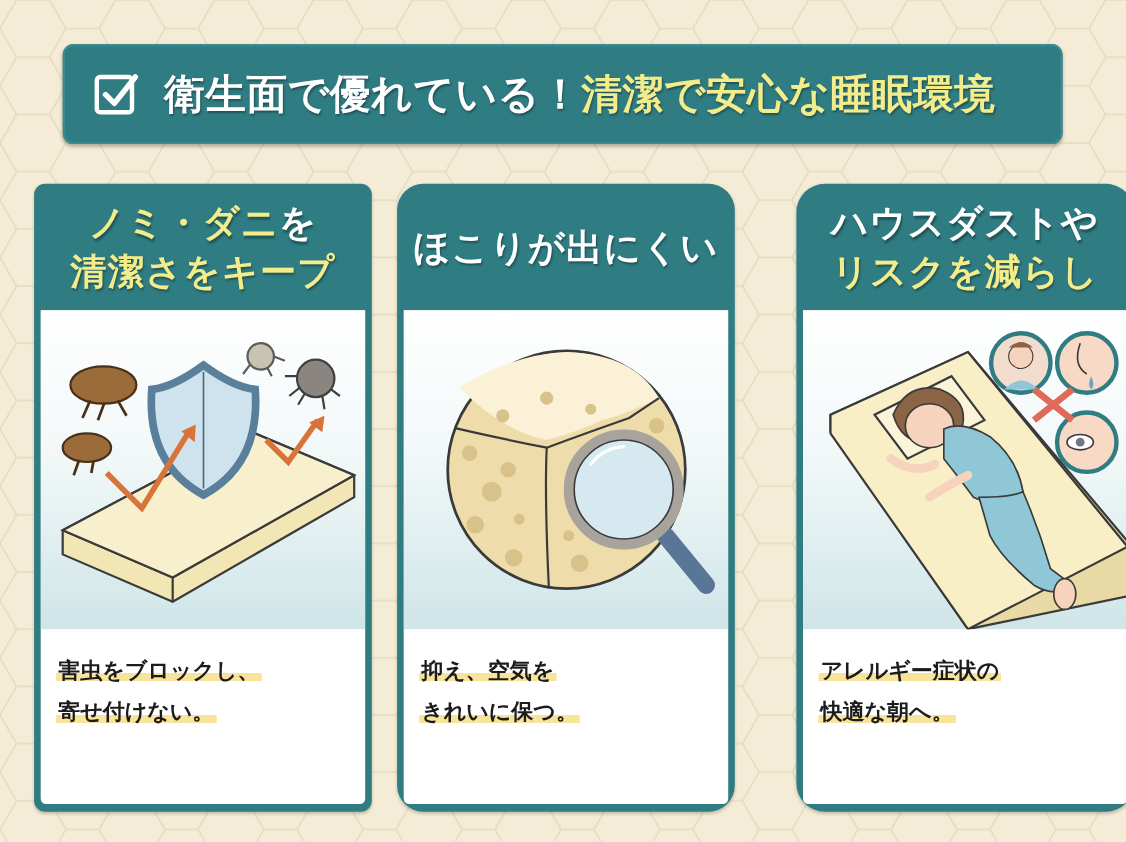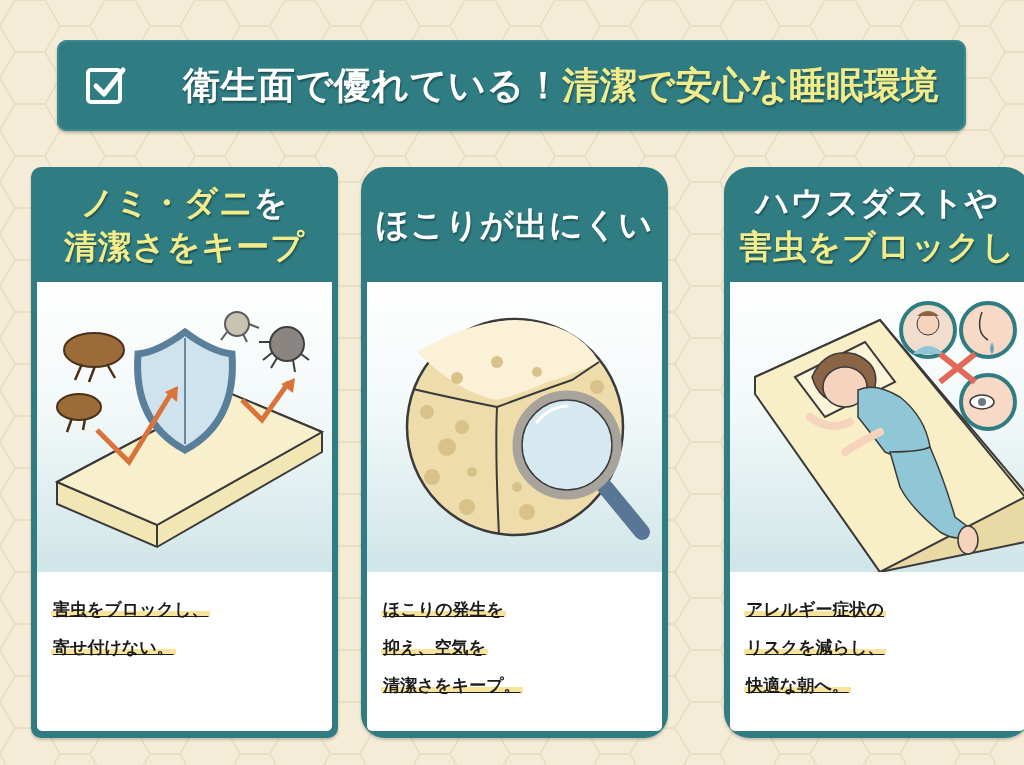--- a/index.html
+++ b/index.html
@@ -13,21 +13,20 @@
     position: absolute; left: 57px; top: 40px; width: 909px; height: 91px;
     background: #2f7d83; border-radius: 10px;
     box-shadow: 0 2px 3px rgba(0,0,0,0.25), inset 0 0 0 2px #3a8a8f;
     display: flex; align-items: center; z-index: 2;
   }
   .banner .check { position: absolute; left: 28px; top: 24px; width: 44px; height: 44px; }
   .banner .title {
     position: absolute; left: 92px; top: 0; height: 91px; line-height: 91px;
     font-size: 37px; font-weight: bold; white-space: nowrap; letter-spacing: 0.5px;
     text-shadow: 1px 2px 2px rgba(0,0,0,0.35);
-    margin-left: 34px;
   }
   .t-white { color: #ffffff; }
   .t-yellow { color: #f3ec8a; }
 
   .card {
     position: absolute; top: 167px; width: 307px; height: 571px;
     background: #2f7d83; border-radius: 10px; z-index: 2;
     box-shadow: 0 2px 3px rgba(0,0,0,0.2);
   }
   .card .head {
@@ -41,21 +40,21 @@
     position: absolute; left: 6px; top: 115px; width: 295px; height: 449px;
     background: #ffffff; border-radius: 0 0 5px 5px; overflow: hidden;
   }
   .card .illus {
     position: absolute; left: 0; top: 0; width: 295px; height: 290px;
     background: linear-gradient(180deg, #ffffff 0%, #f2f8f8 45%, #cfe5e8 100%);
   }
   .card .illus svg { position: absolute; left: 0; top: 0; }
   .card .desc {
     position: absolute; left: 14px; top: 308px; width: 280px;
-    font-size: 17px; font-weight: bold; line-height: 38px; color: #1b1b1b; text-decoration: underline;
+    font-size: 20px; font-weight: bold; line-height: 38px; color: #1b1b1b;
   }
   .hl {
     background: linear-gradient(180deg, transparent 62%, #f7e39a 62%, #f7e39a 92%, transparent 92%);
     padding: 0 2px;
   }
 </style>
 </head>
 <body>
 
 <svg class="hex-bg" width="1024" height="765" xmlns="http://www.w3.org/2000/svg">
@@ -153,31 +152,30 @@
 
         <g>
           <path d="M238 205 L275 250" stroke="#5a7696" stroke-width="16" stroke-linecap="round"></path>
           <circle cx="200" cy="163" r="50" fill="#d6e8f0" stroke="#a8a49c" stroke-width="9"></circle>
           <circle cx="200" cy="163" r="45" fill="none" stroke="#3a3a3a" stroke-width="1.5"></circle>
           <path d="M170 140 Q182 125 200 124" fill="none" stroke="#ffffff" stroke-width="3" stroke-linecap="round"></path>
         </g>
       </svg>
     </div>
     <div class="desc">
-      <div><span class="hl">ほこりの発生を</span></div>
       <div><span class="hl">抑え、空気を</span></div>
-      <div><span class="hl">清潔さをキープ。</span></div>
+      <div><span class="hl">きれいに保つ。</span></div>
     </div>
   </div>
 </div>
 
 <div class="card" style="left:724px;border-radius:26px;">
   <div class="head">
     <div class="line"><span class="t-white">ハウスダストや</span></div>
-    <div class="line"><span class="t-yellow">害虫をブロックし</span></div>
+    <div class="line"><span class="t-yellow">リスクを減らし</span></div>
   </div>
   <div class="inner">
     <div class="illus">
       <svg width="295" height="290" viewBox="0 0 295 290">
 
         <path d="M25 95 L150 38 L295 210 L295 260 L150 290 L25 110 Z" fill="#e9d9a5" stroke="#3a3a3a" stroke-width="2"></path>
         <path d="M25 95 L150 38 L295 215 L150 290 L25 112 Z" fill="#f8efc6" stroke="#3a3a3a" stroke-width="2"></path>
 
         <path d="M65 95 L135 60 L165 100 L95 135 Z" fill="#fbf4d8" stroke="#3a3a3a" stroke-width="2"></path>
 
@@ -207,17 +205,16 @@
           <ellipse cx="252" cy="120" rx="12" ry="7" fill="#ffffff" stroke="#3a3a3a" stroke-width="1.5"></ellipse>
           <circle cx="252" cy="120" r="4" fill="#6d7a86"></circle>
         </g>
         <g>
           <path d="M210 72 L245 100 M245 72 L210 100" stroke="#e06a5a" stroke-width="6"></path>
         </g>
       </svg>
     </div>
     <div class="desc">
       <div><span class="hl">アレルギー症状の</span></div>
-      <div><span class="hl">リスクを減らし、</span></div>
       <div><span class="hl">快適な朝へ。</span></div>
     </div>
   </div>
 </div>
 
 </body></html>

